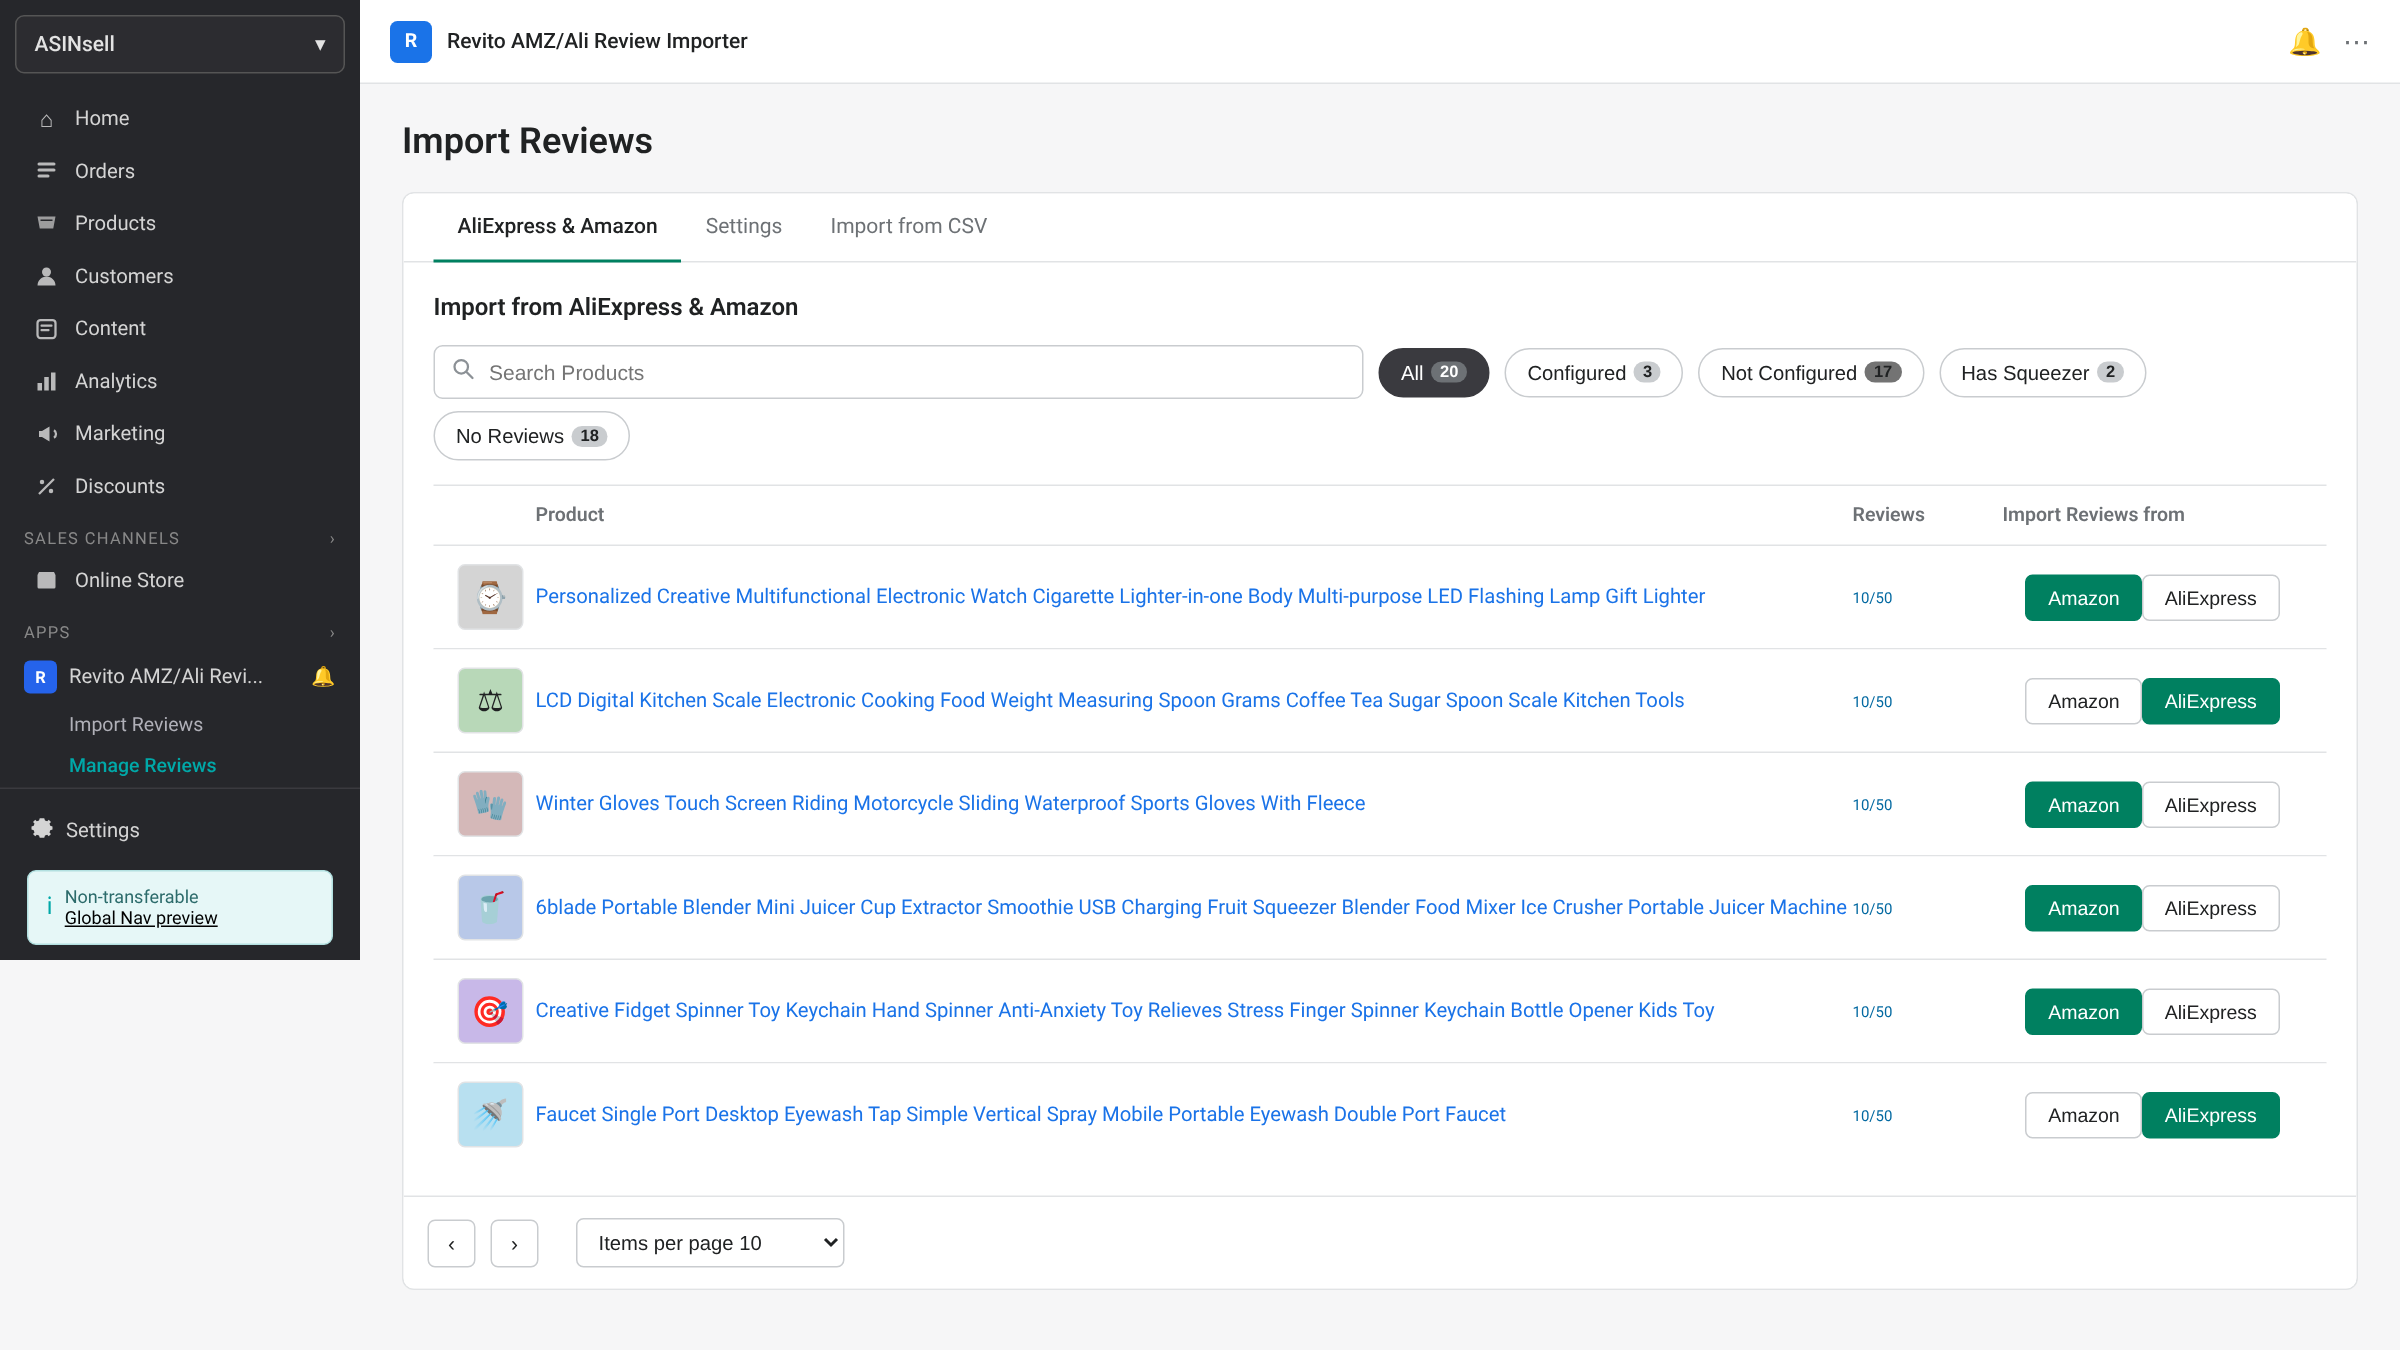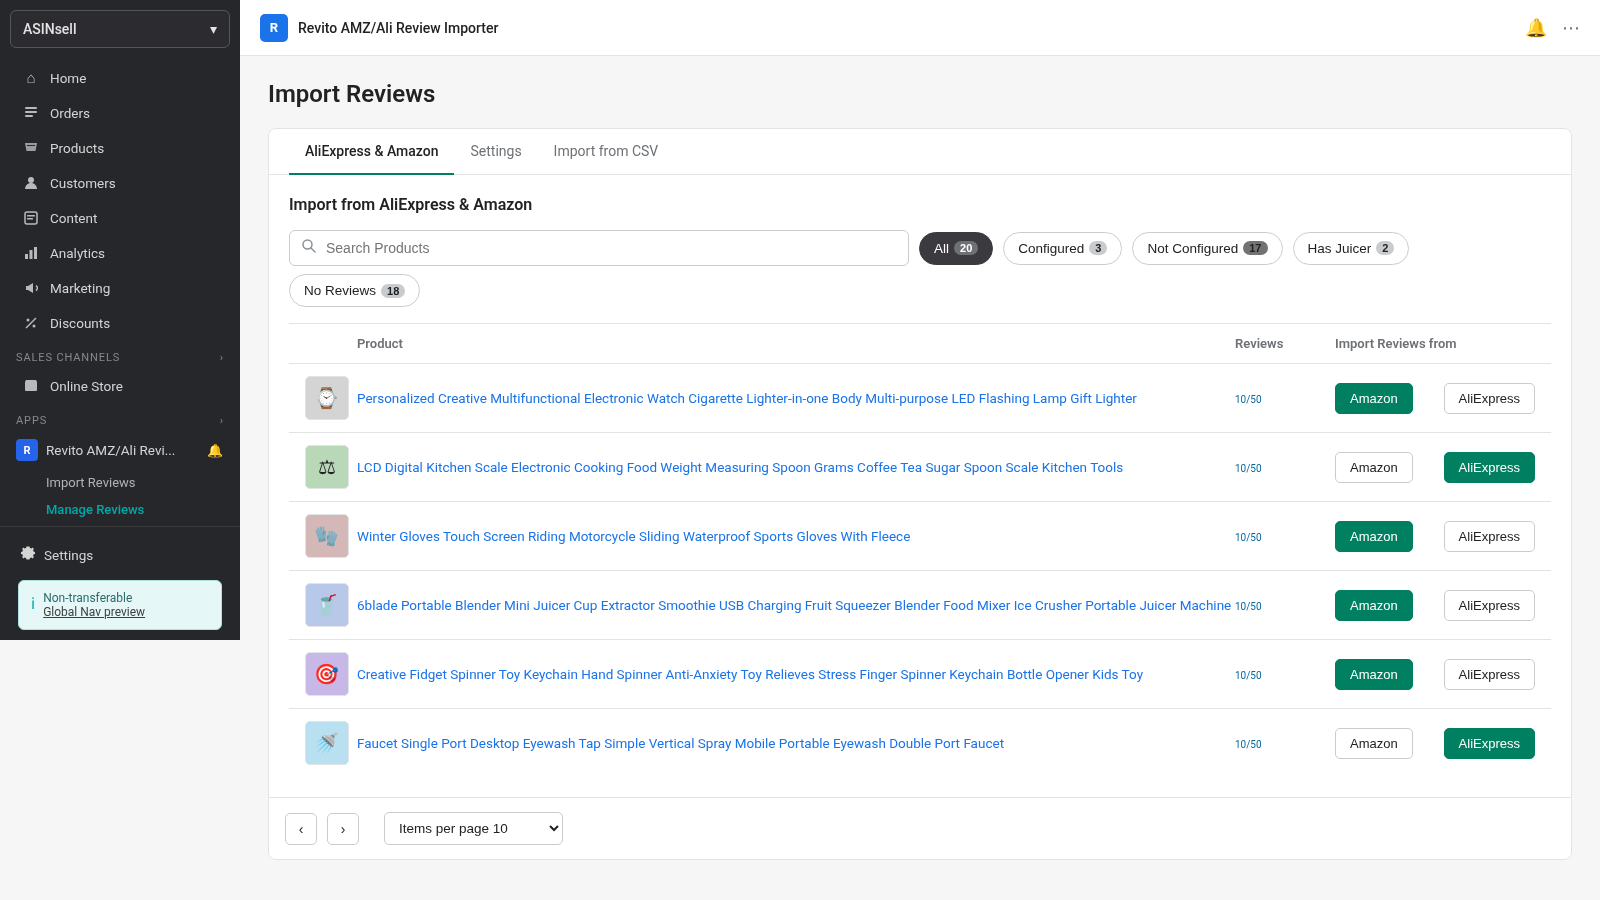--- a/index.html
+++ b/index.html
@@ -91,21 +91,21 @@
       border-radius: 6px;
       padding: 10px 12px;
       margin: 8px 8px 0;
       font-size: 12px;
       color: #2c6b6b;
       display: flex;
       align-items: flex-start;
       gap: 8px;
     }
     .non-transferable-box .info-icon { color: #00a8a8; font-size: 16px; margin-top: 1px; }
-    .non-transferable-box a { color: #404040; text-decoration: underline; }
+    .non-transferable-box a { color: #000000; text-decoration: underline; }
 
     
     .main {
       flex: 1;
       display: flex;
       flex-direction: column;
       background: #f6f6f7;
       overflow: hidden;
     }
     .topbar {
@@ -246,21 +246,21 @@
       line-height: 1.4;
       cursor: pointer;
       padding-left: 12px;
     }
     .reviews-link {
       color: #0369a1;
       font-size: 10px;
       text-decoration: none;
       cursor: pointer;
     }
-    .import-btns { display: flex; gap: 0; justify-content: space-between; }
+    .import-btns { display: flex; gap: 0; justify-content: center; }
     .import-btn {
       padding: 7px 14px;
       border-radius: 5px;
       font-size: 13px;
       font-weight: 500;
       cursor: pointer;
       border: 1px solid #c9cccf;
       background: #fff;
       color: #202223;
     }
@@ -493,21 +493,21 @@
           </button>
           <button class="filter-btn">
             <span>Configured</span>
             <span class="badge" style="background:#c9cccf; color:#202223;">3</span>
           </button>
           <button class="filter-btn">
             <span>Not Configured</span>
             <span class="badge" style="background:#737373; color:#202223;">17</span>
           </button>
           <button class="filter-btn">
-            <span>Has Juicer</span>
+            <span>Has Squeezer</span>
             <span class="badge" style="background:#c9cccf; color:#202223;">2</span>
           </button>
         </div>
 
         <div class="filter-row-2">
           <button class="filter-btn">
             <span>No Reviews</span>
             <span class="badge" style="background:#c9cccf; color:#202223;">18</span>
           </button>
         </div>

